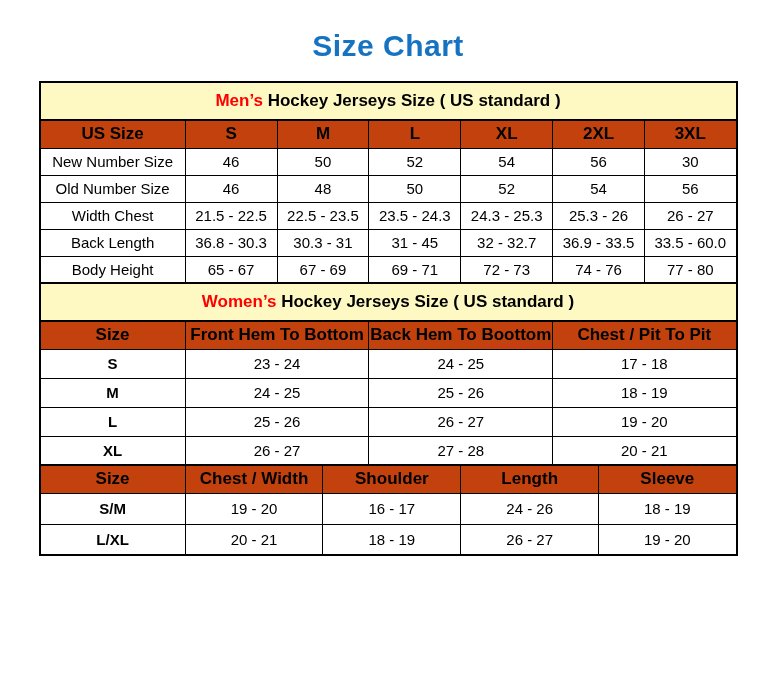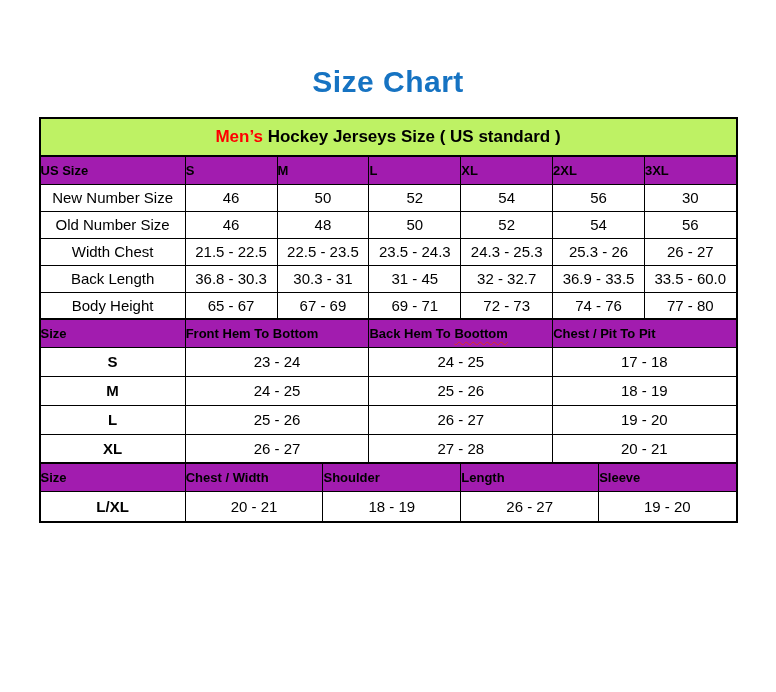--- a/index.html
+++ b/index.html
@@ -4,21 +4,21 @@
 <style>
   * { box-sizing: border-box; margin: 0; padding: 0; }
   html, body {
     width: 776px; height: 692px;
     background: #ffffff;
     overflow: hidden;
     font-family: "Liberation Sans", sans-serif;
     color: #000000;
   }
   .title {
-    margin-top: 64px;
+    margin-top: 28px;
     text-align: center;
     font-size: 30px;
     line-height: 36px;
     font-weight: 700;
     color: #1673C2;
     letter-spacing: 0.5px;
   }
   .chart {
     width: 699px;
     margin: 17px auto 0 auto;
@@ -27,34 +27,34 @@
     width: 699px;
     border-collapse: collapse;
     table-layout: fixed;
   }
   table.sec + table.sec { margin-top: -2px; }
   table.sec, table.sec td, table.sec th {
     border: 1px solid #000000;
   }
   table.sec { border: 2px solid #000000; }
   tr.band td {
-    background: #bef264;
+    background: #fef9c3;
     border: 2px solid #000000;
     text-align: center;
     font-weight: 700;
     font-size: 17px;
     height: 38px;
   }
   tr.band .red { color: #FF0000; }
   tr.head th {
     font-weight: 700;
-    font-size: 13px;
-    text-align: left;
+    font-size: 17px;
+    text-align: center;
     height: 28px;
-    background: #a21caf;
+    background: #c2410c;
   }
   td.val, td.rlabel, th.rlabel {
     text-align: center;
     font-size: 15px;
     background: #ffffff;
   }
   td.rlabel { font-weight: 400; margin-left: 14px; }
   th.rlabel { font-weight: 700; }
   .mens td.val, .mens td.rlabel { height: 27px; }
   .womens td.val, .womens th.rlabel { height: 29px; }
@@ -148,20 +148,23 @@
       </table>
 
     <table class="sec womens">
       <colgroup>
         <col style="width:20.9%">
           <col style="width:26.36%">
           <col style="width:26.37%">
           <col style="width:26.37%">
       </colgroup>
       <tbody>
+          <tr class="band">
+        <td colspan="4"><span class="red">Women’s</span><span> Hockey Jerseys Size ( US standard )</span></td>
+      </tr>
       <tr class="head">
         <th>Size</th>
         <th>Front Hem To Bottom</th>
         <th><span>Back Hem To </span><span class="wavy">Boottom</span></th>
         <th>Chest / Pit To Pit</th>
       </tr>
       <tr>
         <th class="rlabel">S</th>
         <td class="val">23 - 24</td>
         <td class="val">24 - 25</td>
@@ -198,20 +201,27 @@
       </colgroup>
       <tbody>
       <tr class="head">
         <th>Size</th>
         <th>Chest / Width</th>
         <th>Shoulder</th>
         <th>Length</th>
         <th>Sleeve</th>
       </tr>
       <tr>
+        <th class="rlabel">S/M</th>
+        <td class="val">19 - 20</td>
+        <td class="val">16 - 17</td>
+        <td class="val">24 - 26</td>
+        <td class="val">18 - 19</td>
+      </tr>
+      <tr>
         <th class="rlabel">L/XL</th>
         <td class="val">20 - 21</td>
         <td class="val">18 - 19</td>
         <td class="val">26 - 27</td>
         <td class="val">19 - 20</td>
       </tr>
     </tbody>
       </table>
 
   </div>

